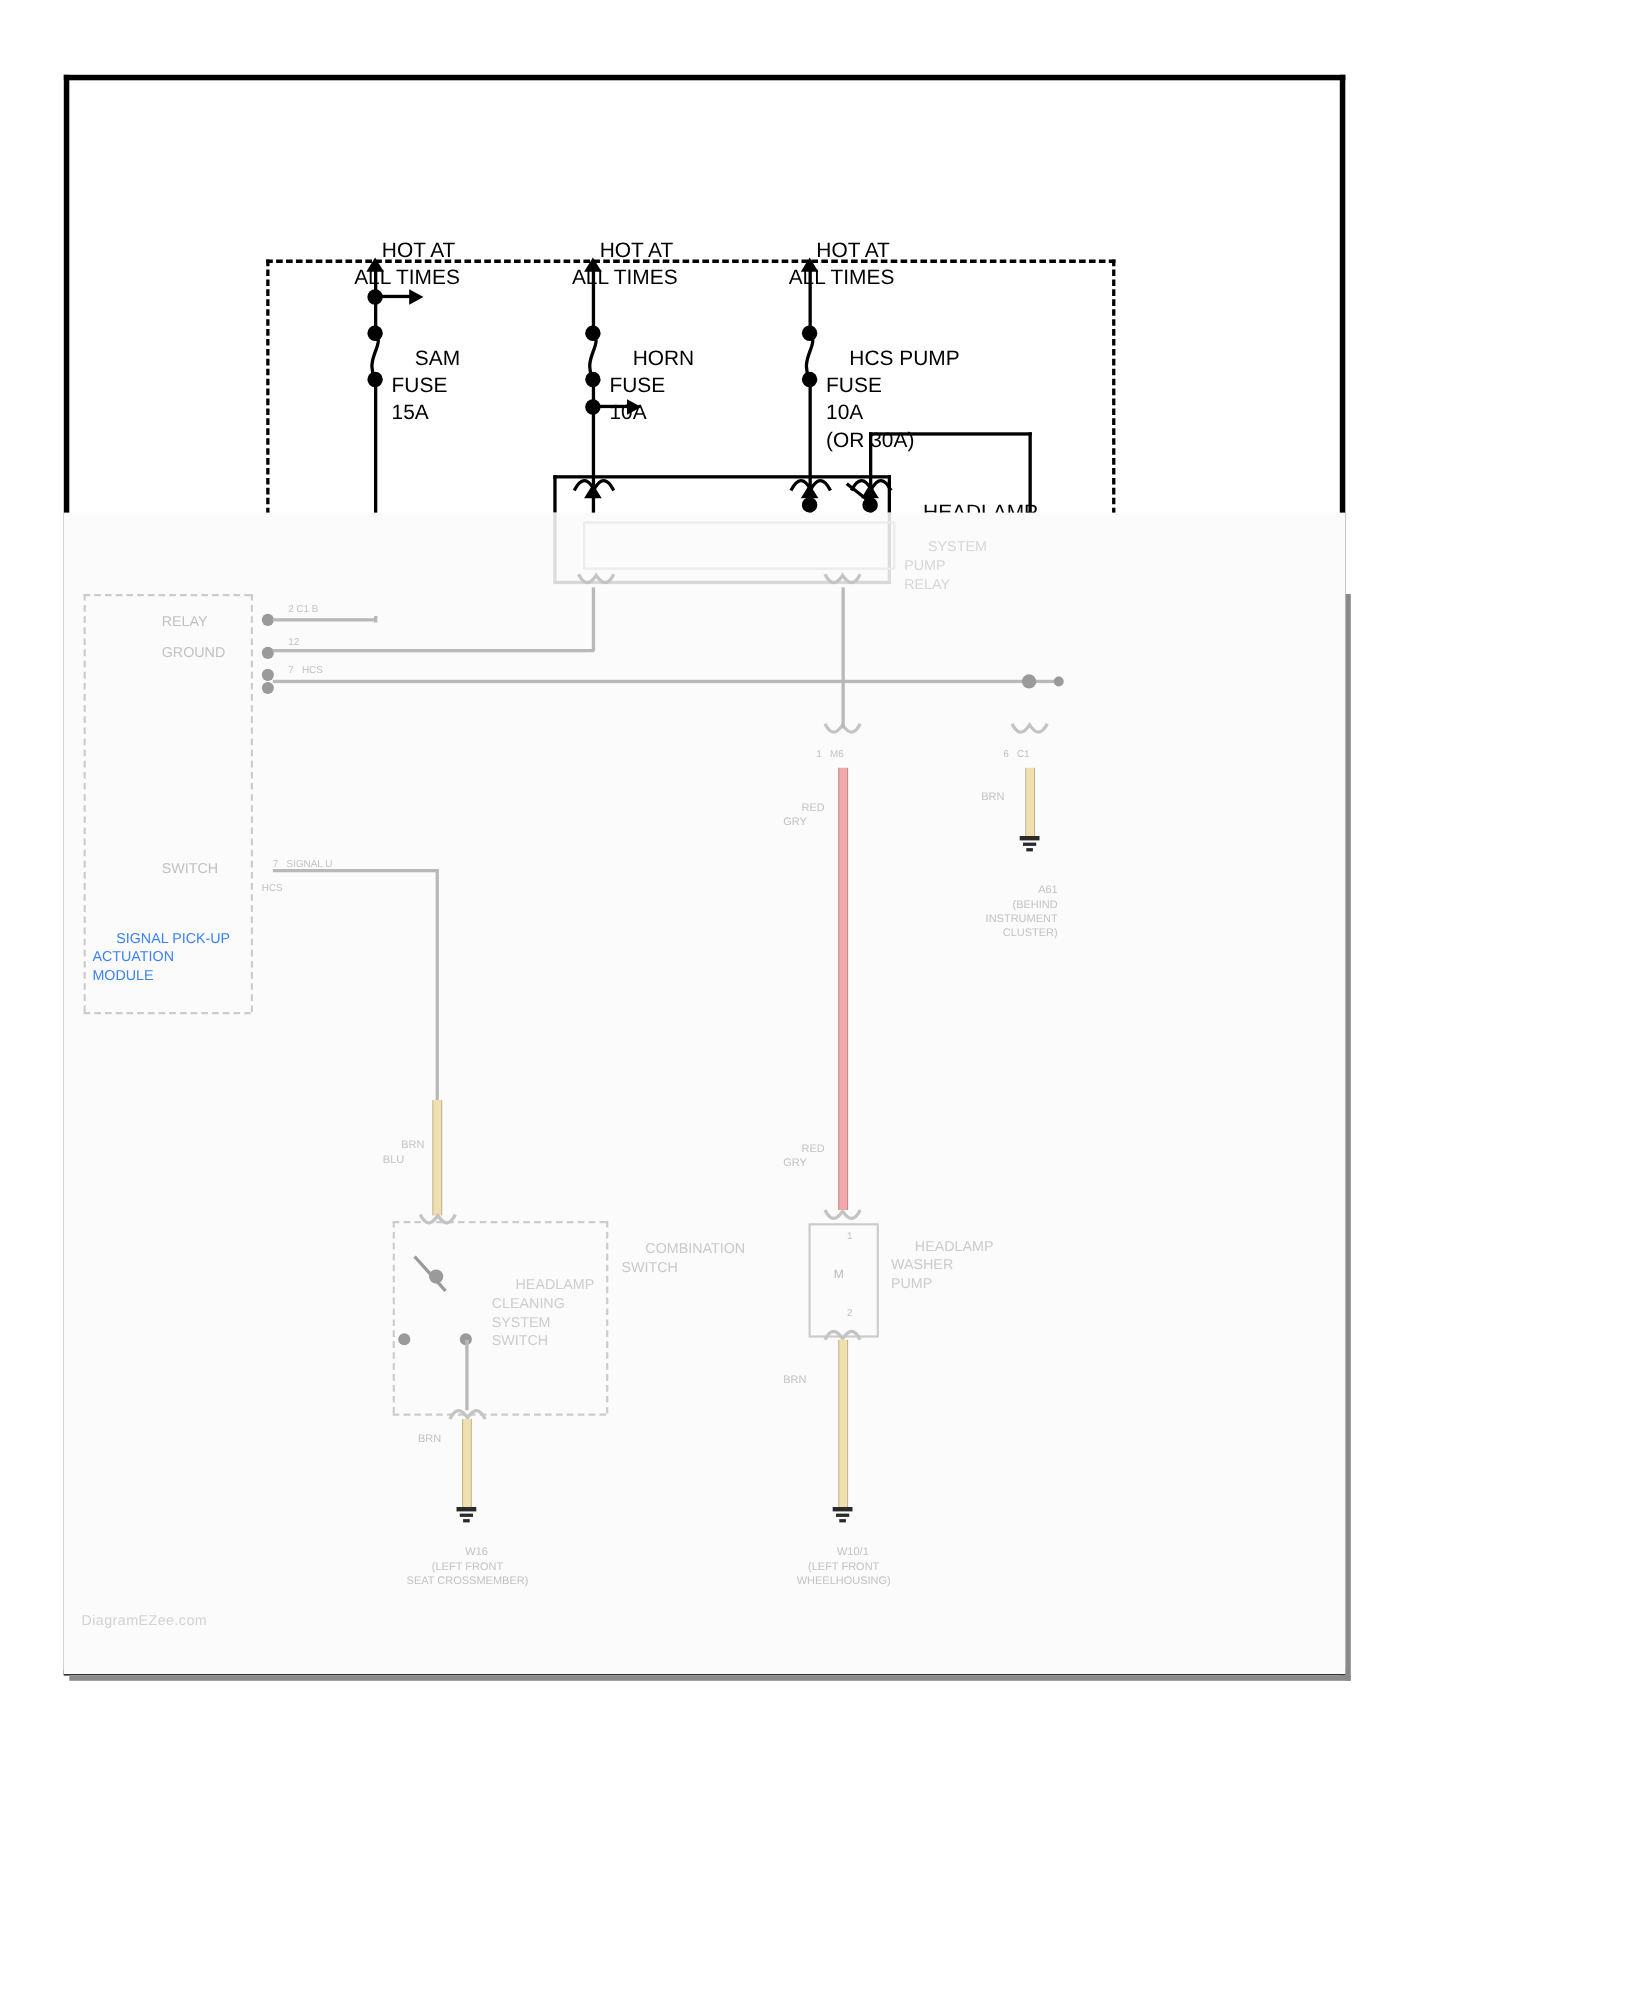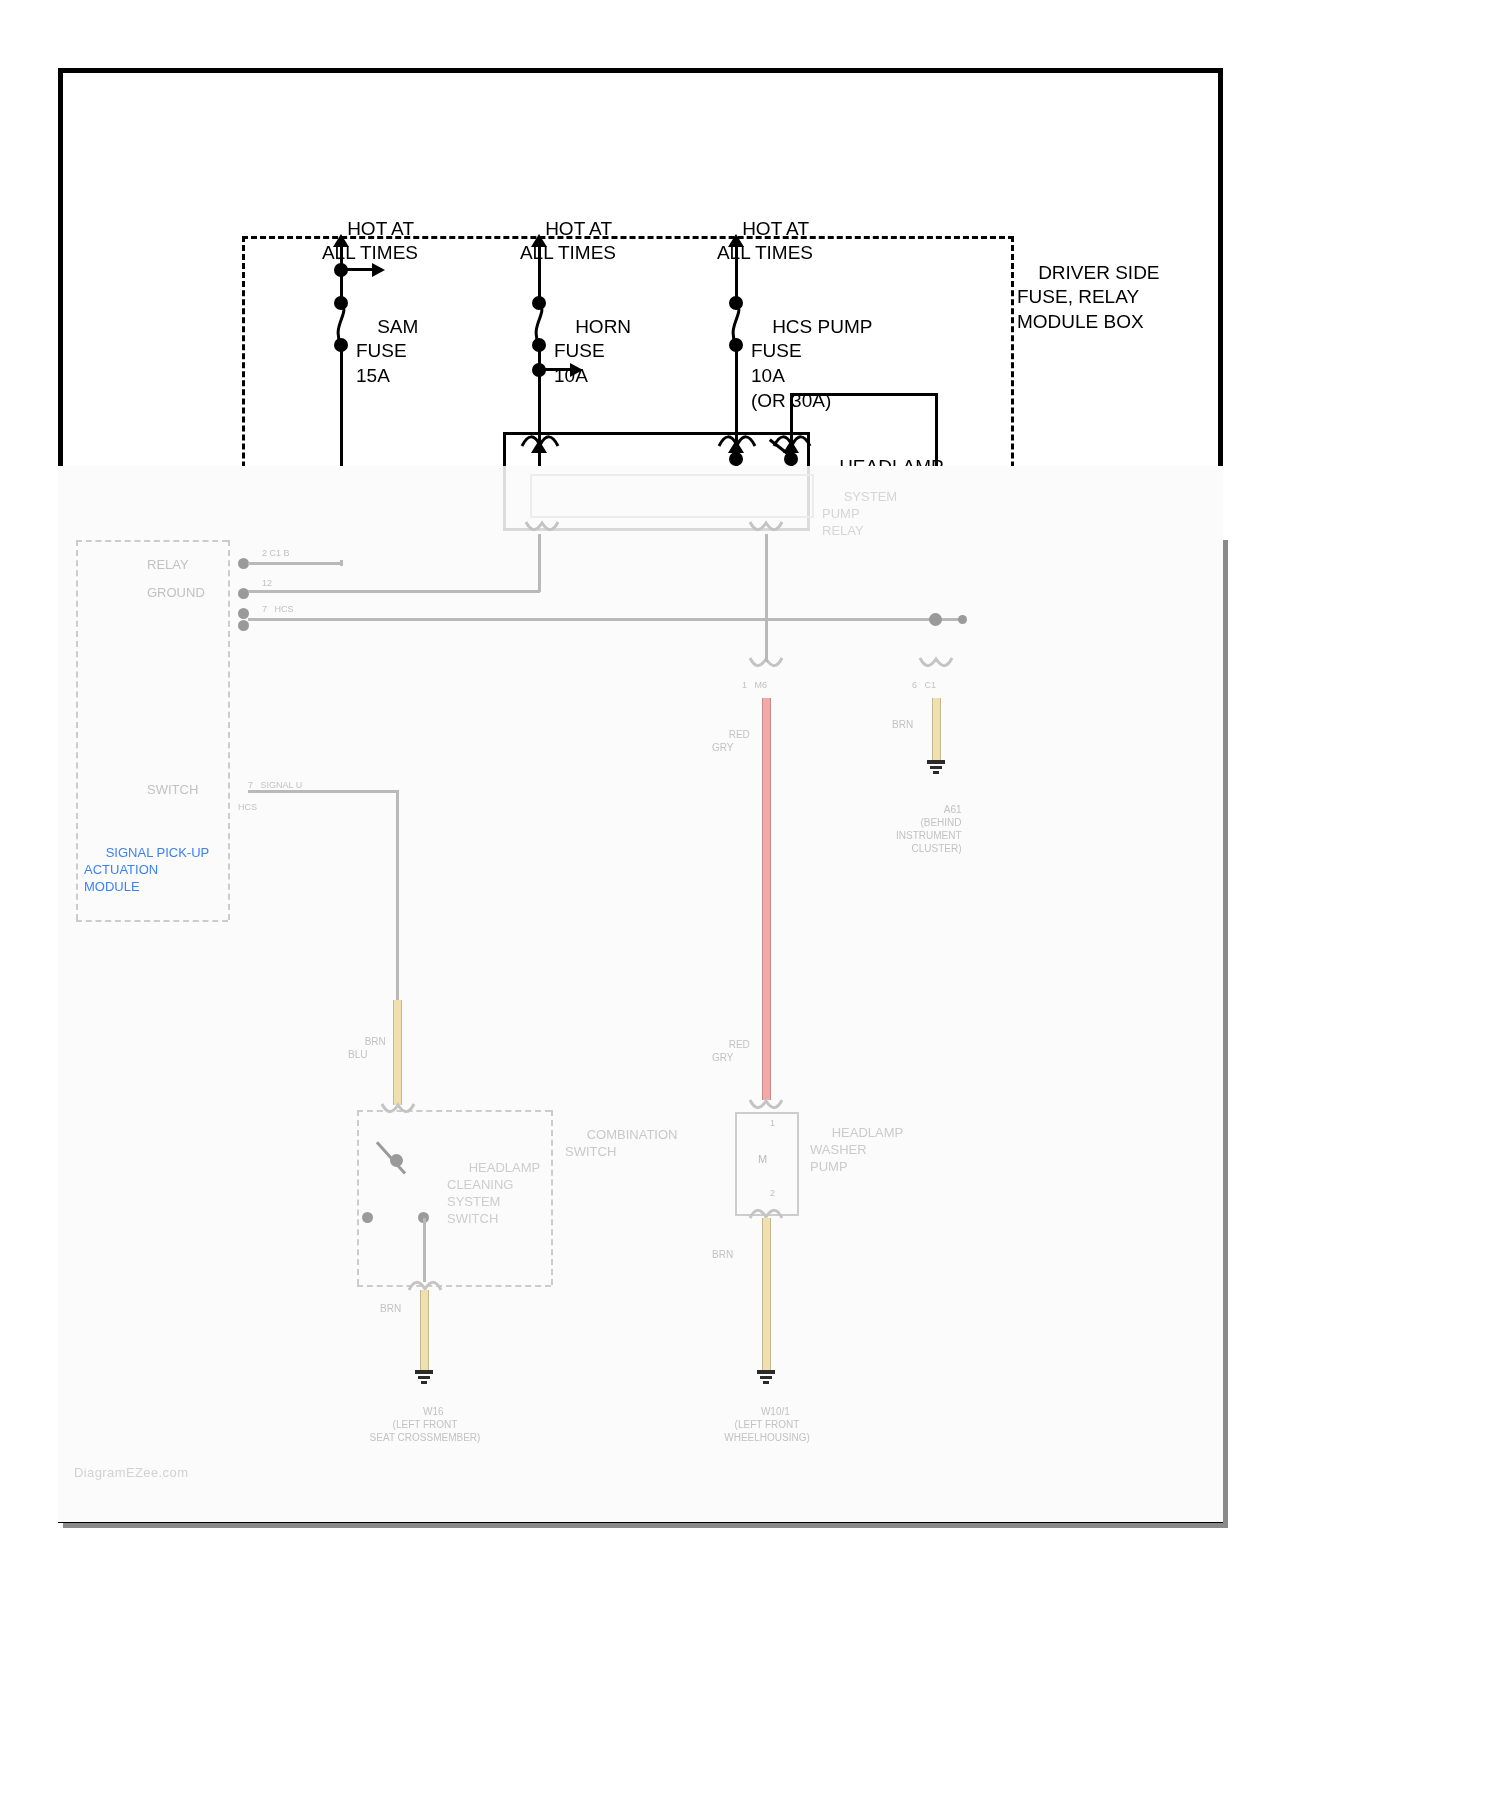--- a/index.html
+++ b/index.html
@@ -82,23 +82,20 @@
   </div>
   <div class="txt t18" style="left:700px;top:192px;text-align:center;width:130px;">
     <span>HOT AT</span><br><span>ALL TIMES</span>
   </div>
 
   <div class="dashh" style="left:242px;top:236px;width:772px;"></div>
   <div class="dashv" style="left:242px;top:236px;height:430px;"></div>
   <div class="dashv" style="left:1011px;top:236px;height:430px;"></div>
   <div class="dashh" style="left:242px;top:664px;width:772px;"></div>
 
-  <div class="txt t18" style="left:1017px;top:236px;">
-    <span>DRIVER SIDE</span><br><span>FUSE, RELAY</span><br><span>MODULE BOX</span>
-  </div>
 
   <div class="arrow-up" style="left:333px;top:234px;"></div>
   <div class="lnv" style="left:340px;top:244px;height:58px;"></div>
   <div class="dot" style="left:334px;top:263px;width:14px;height:14px;"></div>
   <div class="lnh" style="left:346px;top:268px;width:28px;"></div>
   <div class="arrow-right" style="left:372px;top:263px;"></div>
   <div class="dot" style="left:334px;top:296px;width:14px;height:14px;"></div>
   <div class="fuse" style="left:335px;top:303px;">
     <svg width="22" height="42" viewBox="0 0 22 42">
         <path d="M6 0 C16 10, -4 22, 6 42" stroke="#000" stroke-width="3" fill="none"></path>

